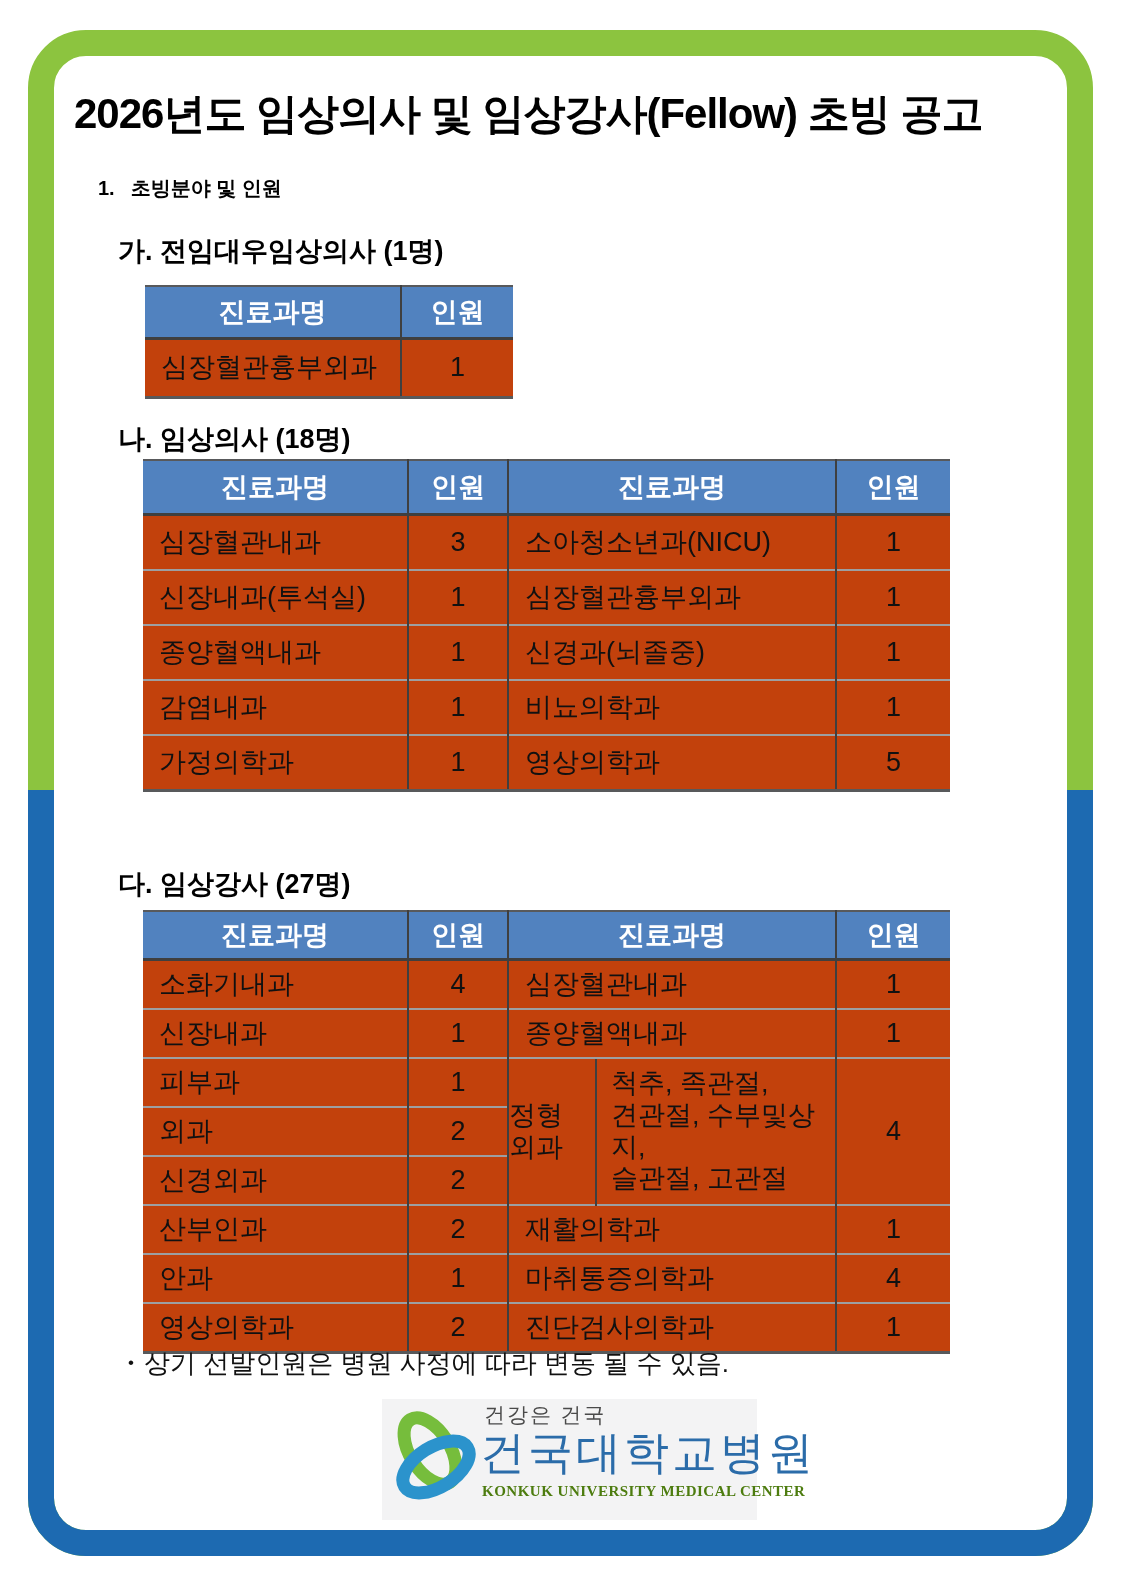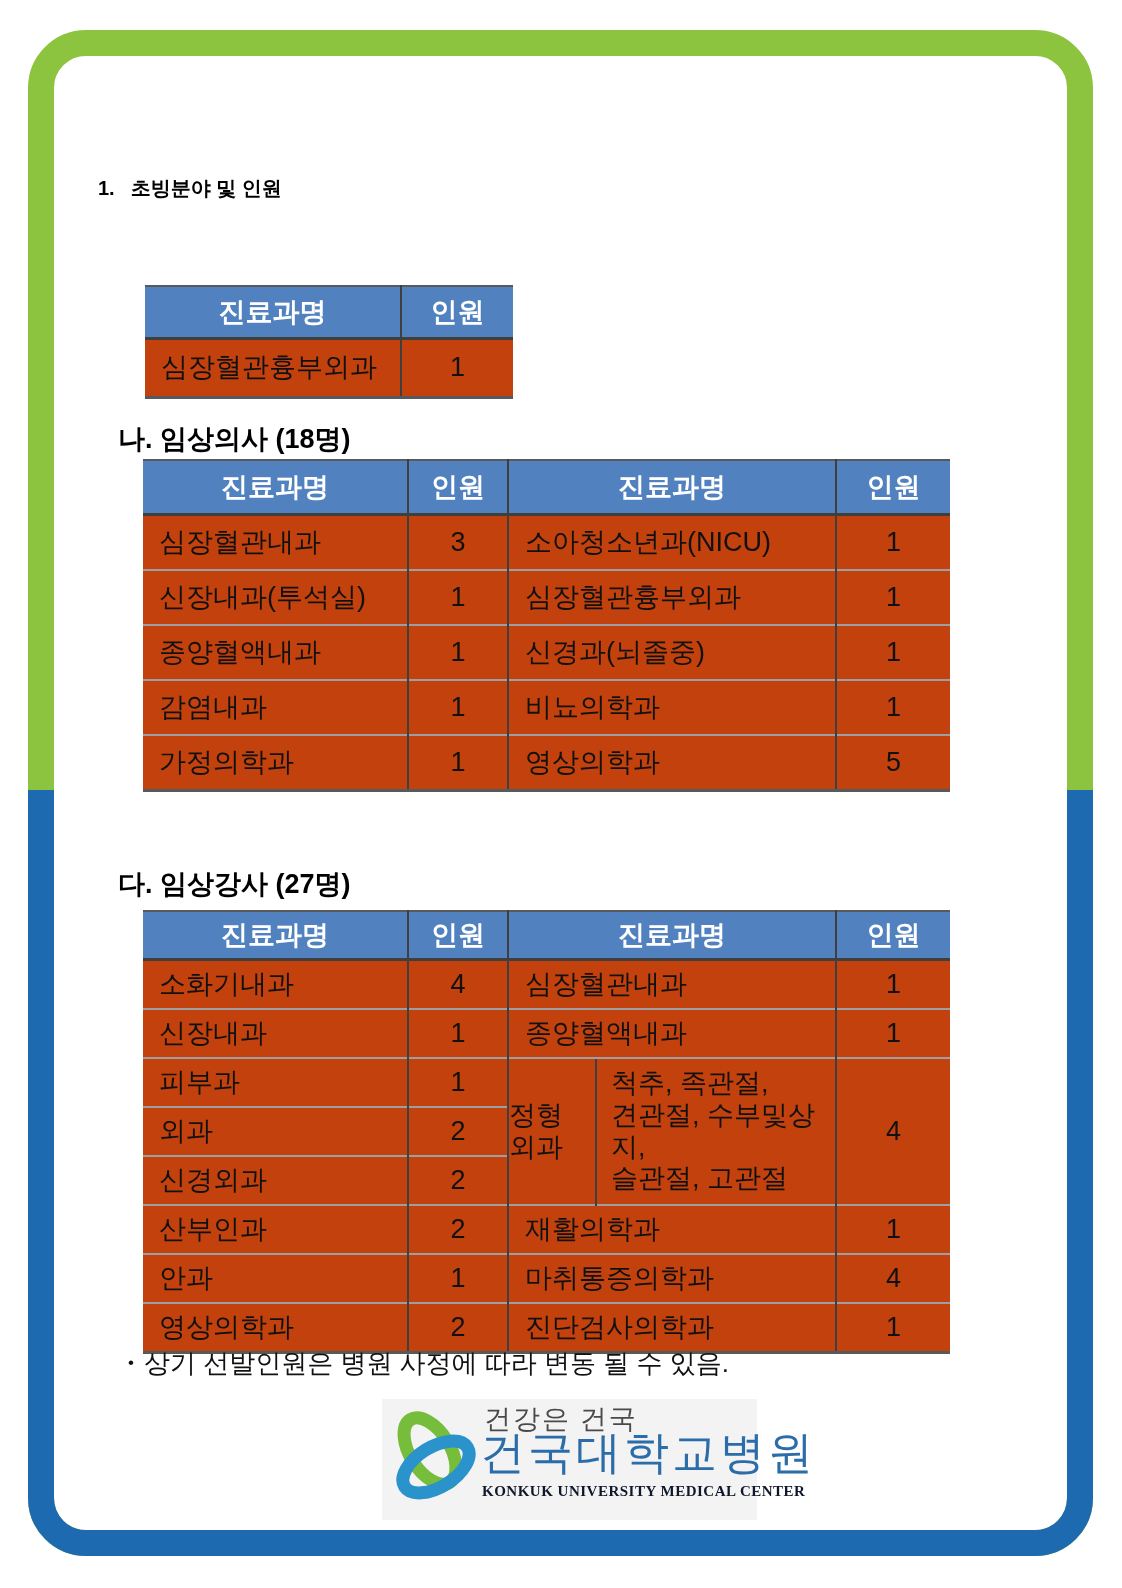--- a/index.html
+++ b/index.html
@@ -80,47 +80,49 @@
 
   
   .logo-box {
     position: absolute; left: 382px; top: 1399px;
     width: 375px; height: 121px; background: #f3f3f4;
   }
   .logo-mark { position: absolute; left: 8px; top: 4px; }
   .logo-slogan {
     position: absolute; left: 102px; top: 2px;
     font-family: "Liberation Serif", "DejaVu Serif", serif;
-    font-size: 27px; color: #4a4a4a; letter-spacing: 2px; text-align: right;
+    font-size: 21px; color: #4a4a4a; letter-spacing: 2px; text-align: right;
   }
   .logo-name-kr {
     position: absolute; left: 98px; top: 24px;
     font-family: "Liberation Serif", "DejaVu Serif", serif;
     font-size: 45px; color: #2b6ca9; letter-spacing: 3px; white-space: nowrap;
   }
   .logo-name-en {
     position: absolute; left: 100px; top: 84px;
     font-family: "Liberation Serif", "DejaVu Serif", serif;
-    font-size: 15px; font-weight: 700; color: #0f172a; letter-spacing: 0.5px;
+    font-size: 15px; font-weight: 700; color: #4d7c0f; letter-spacing: 0.5px;
     white-space: nowrap;
   }
 </style>
 </head>
 <body>
 
 <div class="page">
 
   <div class="frame frame-green"></div>
   <div class="frame frame-blue"></div>
 
+  <h1 class="title">2026년도 임상의사 및 임상강사(Fellow) 초빙 공고</h1>
 
   <div class="sec-heading">
     <span class="sec-no">1.</span><span>초빙분야 및 인원</span>
   </div>
 
+  <div class="tbl-caption cap-a">가. 전임대우임상의사 (1명)</div>
   <table class="tbl tbl-a">
     <colgroup>
         <col style="width:256px">
         <col style="width:112px">
       </colgroup>
     <thead>
       <tr>
         <th>진료과명</th>
         <th>인원</th>
       </tr>

